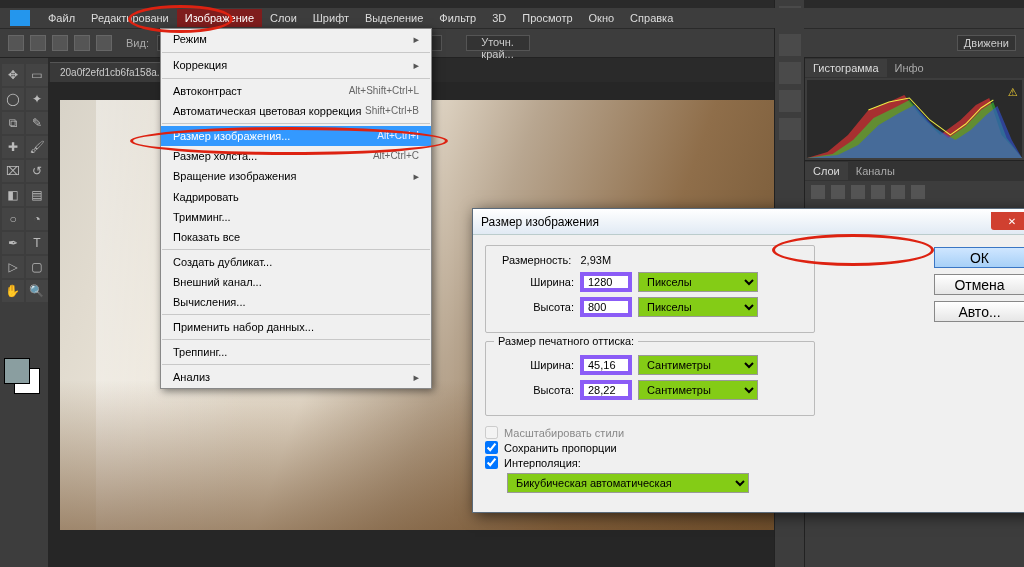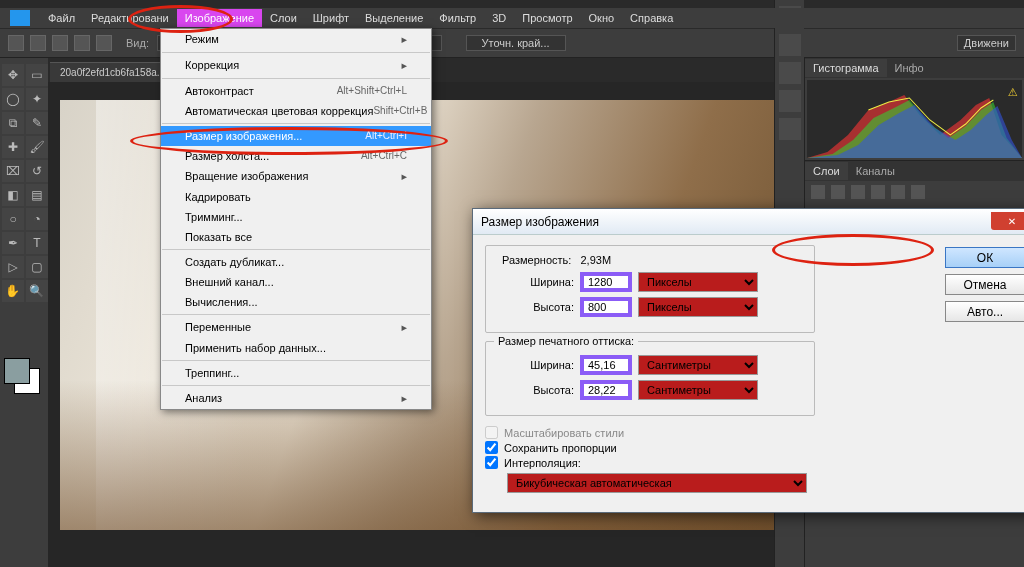--- a/index.html
+++ b/index.html
@@ -1,21 +1,21 @@
 <!DOCTYPE html>
 <html><head>
 <meta charset="utf-8">
 <style>
 * { margin: 0; padding: 0; box-sizing: border-box; font-family: Tahoma, Arial, sans-serif; font-size: 11px; }
 body { background: #262626; color: #ccc; width: 1024px; height: 567px; overflow: hidden; position: relative; }
 .titlebar { height: 8px; background: #2a2a2a; }
 .menubar { height: 20px; background: #3d3d3d; display: flex; align-items: center; padding-left: 10px; position: relative; z-index: 5; }
 .menubar-logo { width: 20px; height: 16px; background: #2496ed; margin-right: 10px; }
 .menubar span { padding: 3px 8px; cursor: pointer; color: #ddd; }
-.menubar span.active { background: #d946ef; color: #fff; }
+.menubar span.active { background: #7f1d1d; color: #fff; }
 .toolbar { height: 30px; background: #3d3d3d; border-top: 1px solid #2a2a2a; border-bottom: 1px solid #222; display: flex; align-items: center; padding: 0 8px; gap: 6px; color: #aaa; font-size: 10px; }
 .tb-icon { width: 16px; height: 16px; background: #555; border: 1px solid #666; }
 .tb-label { margin-left: 8px; margin-right: 2px; }
 .tb-input { width: 40px; height: 16px; background: #333; border: 1px solid #555; color: #ccc; padding: 0 3px; }
 .tb-swap { color: #aaa; }
 .tb-btn { background: #333; border: 1px solid #555; color: #ccc; padding: 1px 6px; cursor: pointer; margin-left: auto; text-align: center; }
 .tabrow { height: 24px; background: #2a2a2a; display: flex; align-items: flex-end; padding-left: 50px; }
 .tab { background: #393939; color: #ccc; padding: 4px 10px; border-top: 1px solid #555; font-size: 10px; }
 .toolpanel { position: absolute; top: 58px; left: 0; width: 48px; bottom: 0; background: #3d3d3d; display: flex; flex-direction: column; }
 .tool-col { position: absolute; top: 6px; left: 2px; display: grid; grid-template-columns: 22px 22px; gap: 2px; }
@@ -31,42 +31,42 @@
 .panel-tabs { display: flex; background: #333; height: 20px; align-items: center; font-size: 10px; }
 .panel-tab { padding: 3px 8px; color: #aaa; cursor: pointer; }
 .panel-tab.active { background: #3d3d3d; color: #ddd; }
 .histogram { height: 78px; background: #2a2a2a; position: relative; margin: 2px; }
 .histo-svg { width: 100%; height: 100%; }
 .panel-section { border-top: 1px solid #222; }
 .panel-opts { padding: 4px 6px; color: #aaa; font-size: 9px; display: flex; align-items: center; gap: 4px; }
 .panel-icons { padding: 4px 6px; display: flex; gap: 6px; }
 .mini-icon { width: 14px; height: 14px; background: #555; }
 .dropdown { position: absolute; top: 28px; left: 160px; width: 272px; background: #f0f0f0; color: #000; box-shadow: 2px 2px 8px rgba(0,0,0,0.5); border: 1px solid #888; z-index: 50; font-size: 11px; }
-.dd-item { padding: 4px 24px; display: flex; justify-content: space-between; cursor: pointer; white-space: nowrap; }
+.dd-item { padding: 4px 12px; display: flex; justify-content: space-between; cursor: pointer; white-space: nowrap; }
 .dd-item.has-sub::after { content: "▸"; color: #555; }
 .dd-item.sel { background: #3399ff; color: #fff; }
 .dd-sep { height: 1px; background: #c8c8c8; margin: 2px 1px; }
 .dd-short { color: #666; font-size: 10px; }
 .dd-item.sel .dd-short { color: #eef; }
 .dialog { position: absolute; top: 208px; left: 472px; width: 568px; height: 305px; background: #f0f0f0; border: 1px solid #5a6a7a; box-shadow: 3px 3px 14px rgba(0,0,0,0.6); z-index: 60; color: #000; }
 .dlg-title { height: 26px; background: linear-gradient(#fff, #e1eaf4); border-bottom: 1px solid #bcc; display: flex; align-items: center; padding: 0 8px; font-size: 12px; }
 .dlg-close { position: absolute; right: 6px; top: 3px; width: 42px; height: 18px; background: #d04030; color: #fff; border-radius: 0 0 3px 3px; display: flex; align-items: center; justify-content: center; font-size: 10px; cursor: pointer; }
 .dlg-body { padding: 10px 12px; position: relative; height: calc(100% - 26px); }
 .fieldset { border: 1px solid #bbb; border-radius: 2px; padding: 8px 10px 10px; margin-bottom: 8px; position: relative; width: 330px; }
 .fieldset-legend { position: absolute; top: -7px; left: 8px; background: #f0f0f0; padding: 0 4px; font-size: 11px; }
 .row { display: flex; align-items: center; gap: 6px; margin: 5px 0; }
 .row label { width: 78px; text-align: right; }
 .row input.num { width: 52px; height: 20px; border: 4px solid #8b5cf6; padding: 0 4px; background: #fff; }
-.row select, .sel-wide { height: 20px; border: 1px solid #999; background: #b91c1c; padding: 0 4px; }
+.row select, .sel-wide { height: 20px; border: 1px solid #999; background: #84cc16; padding: 0 4px; }
 .row select { width: 120px; }
-.sel-wide { width: 300px; margin-left: 22px; }
+.sel-wide { width: 242px; margin-left: 22px; }
 .dimline { padding-left: 6px; margin-bottom: 6px; }
 .chk { margin-right: 6px; position: relative; top: 2px; }
 .btncol { position: absolute; right: 14px; top: 12px; display: flex; flex-direction: column; gap: 6px; }
-.dlg-btn { width: 80px; height: 21px; border: 1px solid #888; background: linear-gradient(#fff, #e6e6e6); cursor: pointer; font-size: 12px; }
+.dlg-btn { width: 91px; height: 21px; border: 1px solid #888; background: linear-gradient(#fff, #e6e6e6); cursor: pointer; font-size: 14px; }
 .dlg-btn.primary { border: 1px solid #3a76c4; background: linear-gradient(#cfe6ff, #a7d0f7); }
 .annot { position: absolute; border: 3px solid #d21; border-radius: 50%; pointer-events: none; z-index: 70; }
 .annot.a1 { left: 128px; top: 5px; width: 105px; height: 28px; }
 .annot.a2 { left: 130px; top: 127px; width: 318px; height: 28px; }
 .annot.a3 { left: 772px; top: 234px; width: 162px; height: 32px; }
 </style>
 </head>
 <body>
 
 <div class="titlebar"></div>
@@ -92,21 +92,21 @@
   <div class="tb-icon"></div>
   <div class="tb-icon"></div>
   <div class="tb-icon"></div>
   <span class="tb-label">Вид:</span>
   <select class="tb-input" style="width:90px"></select>
   <span class="tb-label">Шир.:</span>
   <input class="tb-input" style="">
   <span class="tb-swap">⇄</span>
   <span class="tb-label">Выс.:</span>
   <input class="tb-input" style="">
-  <button class="tb-input" style="width:100px;margin-left:18px">Уточн. край...</button>
+  <button class="tb-input" style="width:64px;margin-left:18px">Уточн. край...</button>
   <button class="tb-btn">Движени</button>
 </div>
 
 <div class="tabrow">
   <div class="tab">20a0f2efd1cb6fa158a...</div>
 </div>
 
 <div class="toolpanel">
   <div class="tool-col">
     <div class="tool">✥</div>
@@ -219,23 +219,20 @@
     <div class="dd-item">
       <span>Создать дубликат...</span>
     </div>
     <div class="dd-item">
       <span>Внешний канал...</span>
     </div>
     <div class="dd-item">
       <span>Вычисления...</span>
     </div>
     <div class="dd-sep"></div>
-    <div class="dd-item has-sub">
-      <span>Переменные</span>
-    </div>
     <div class="dd-item">
       <span>Применить набор данных...</span>
     </div>
     <div class="dd-sep"></div>
     <div class="dd-item">
       <span>Треппинг...</span>
     </div>
     <div class="dd-sep"></div>
     <div class="dd-item has-sub">
       <span>Анализ</span>

